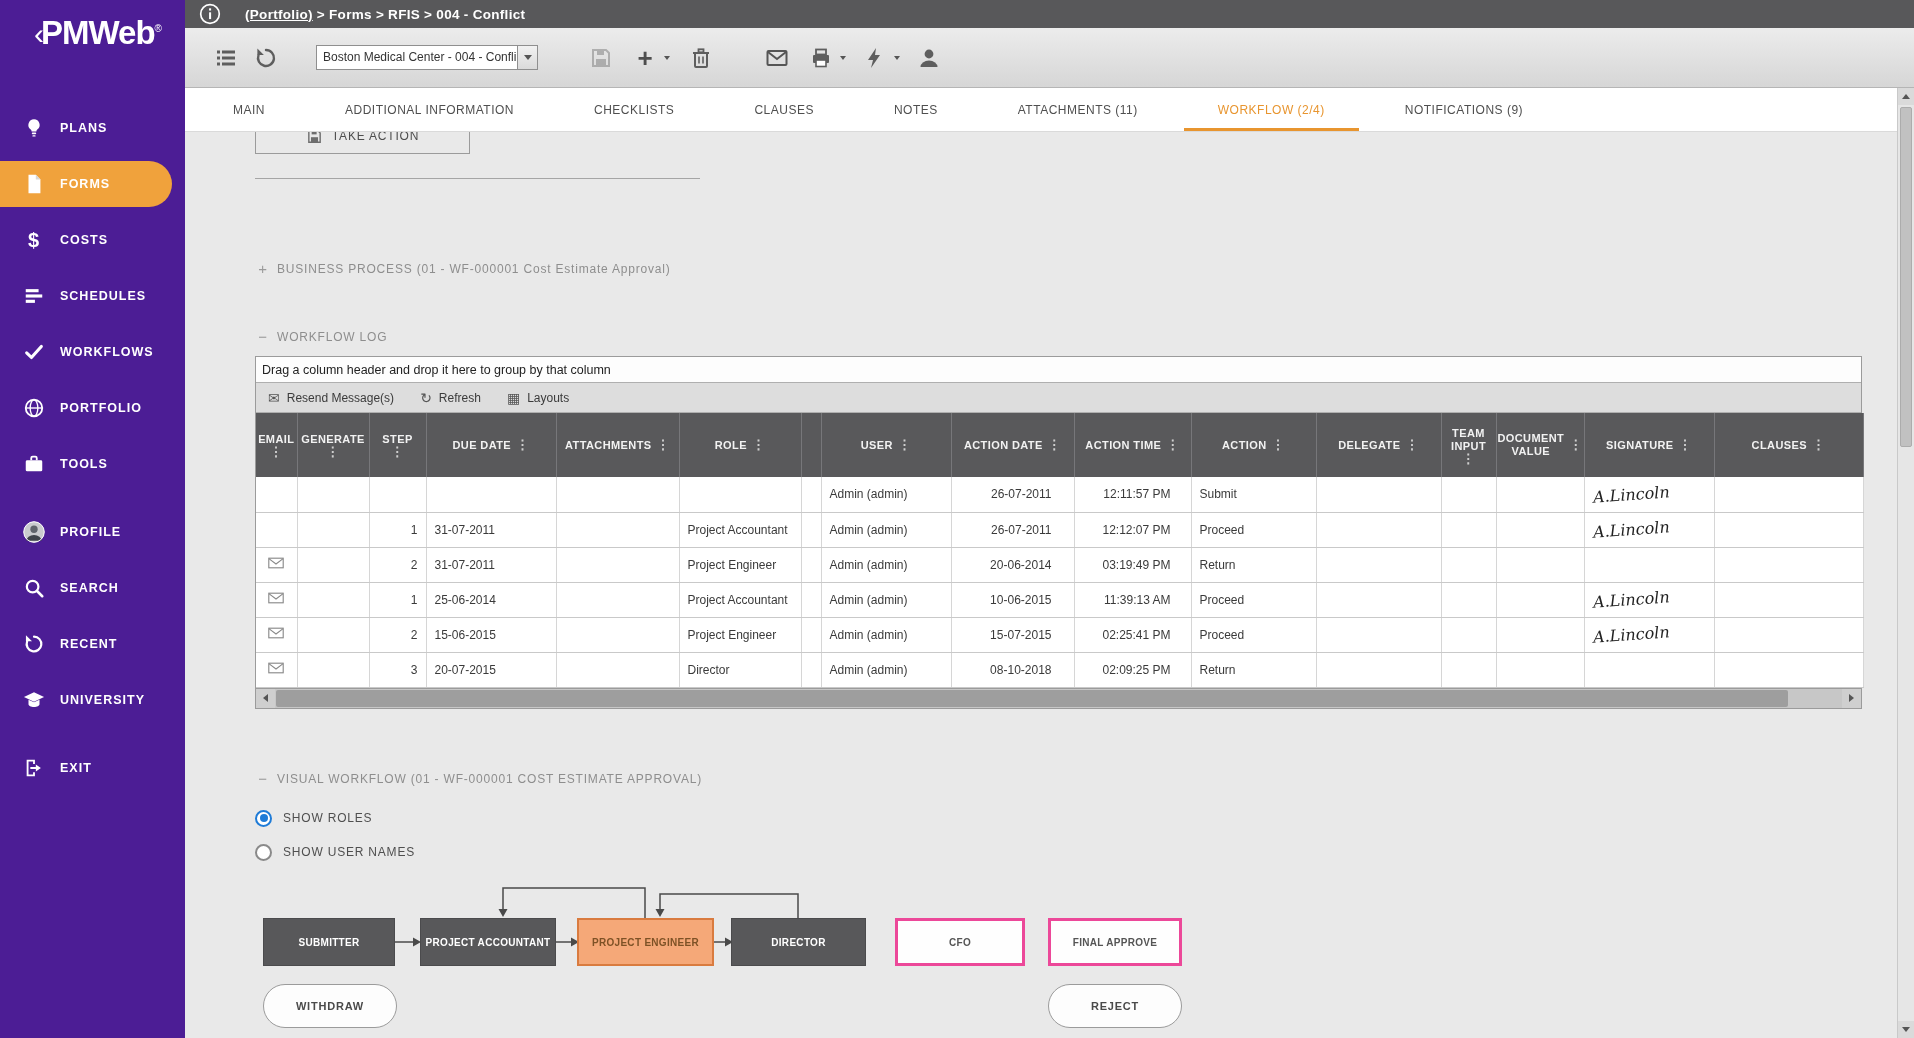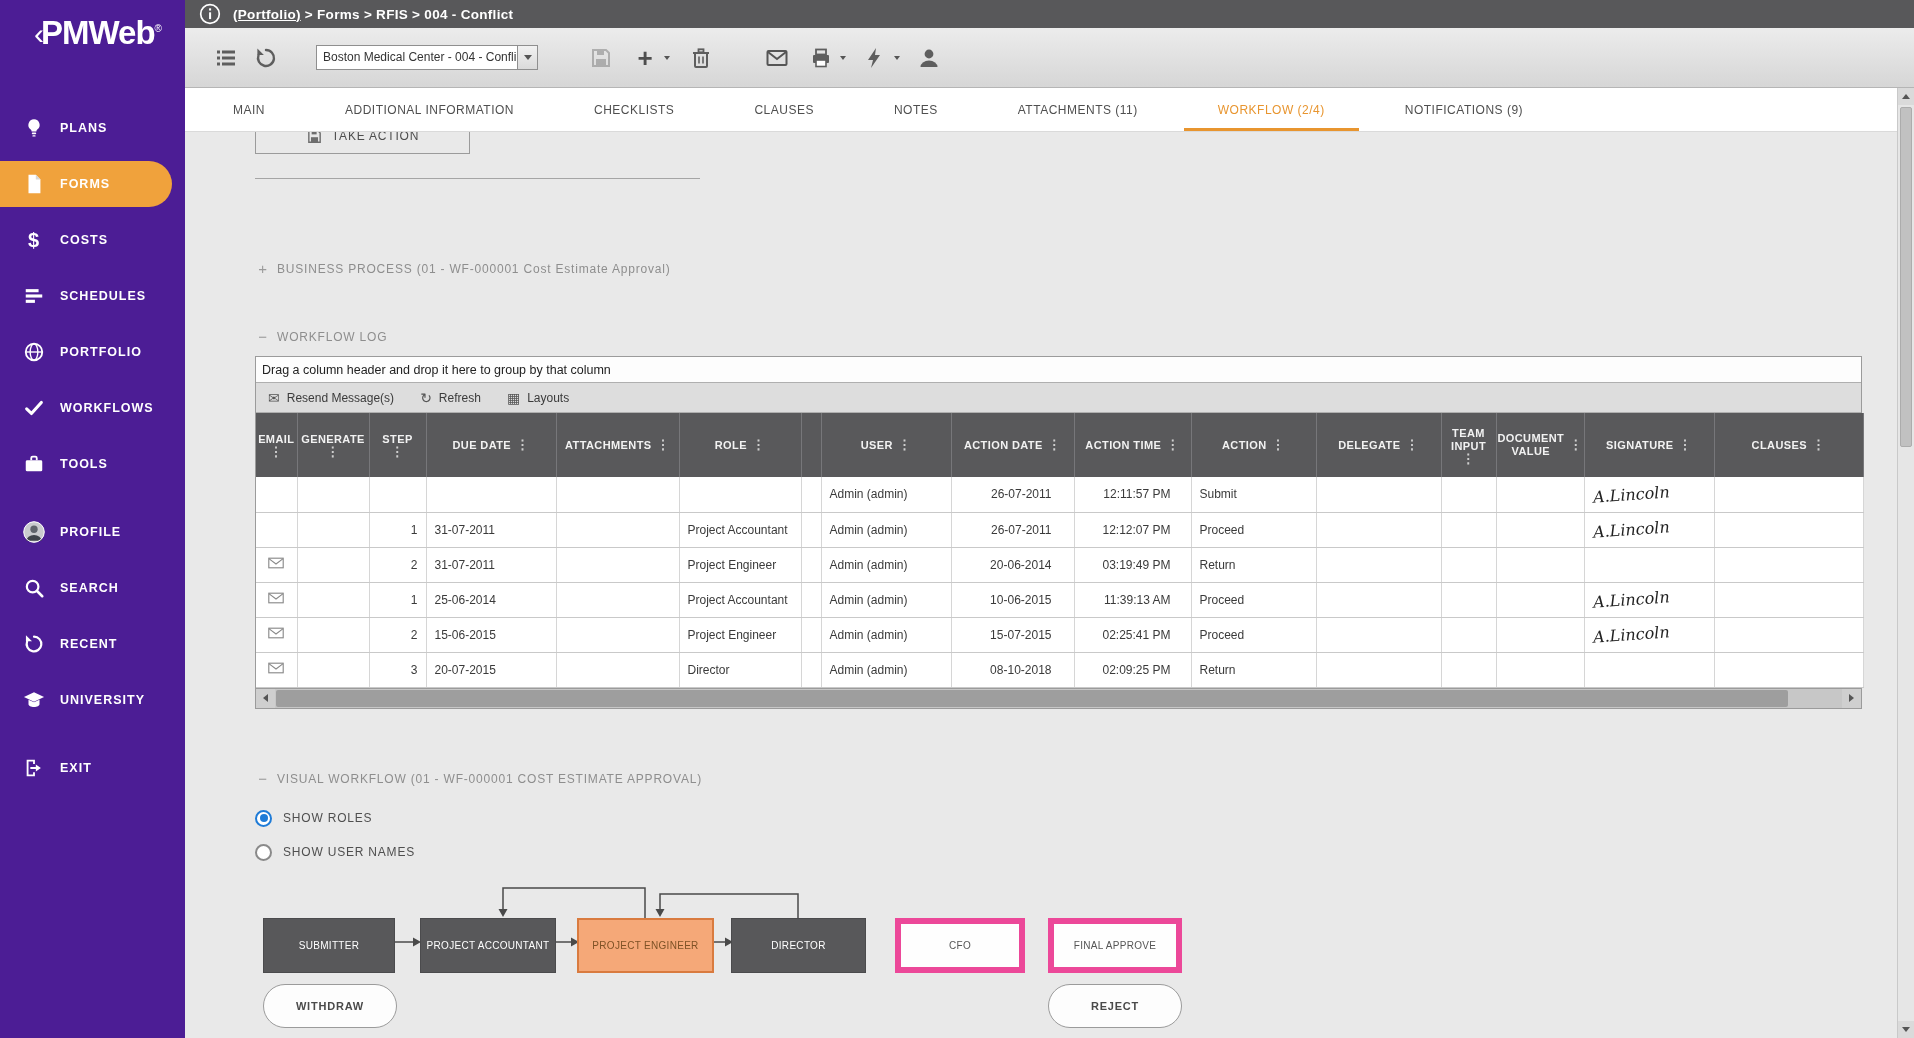--- a/index.html
+++ b/index.html
@@ -17,21 +17,21 @@
                font-size:12.5px; font-weight:bold; letter-spacing:1px; cursor:pointer; }
   .side-item .icon { width:24px; height:24px; display:flex; align-items:center; justify-content:center; flex:0 0 24px; }
   .side-item .icon svg { width:22px; height:22px; }
   .side-item .glyph { font-size:20px; font-weight:bold; color:#fff; }
   .side-item.active { background:#F0A23C; height:46px; margin:5px 0; width:172px; border-radius:0 26px 26px 0; }
   .side-gap { height:12px; }
 
   
   .main { position:absolute; left:185px; top:0; right:0; height:100%; }
   .topbar { position:absolute; top:0; left:0; right:0; height:28px; background:#58585A; display:flex; align-items:center;
-            padding-left:14px; gap:12px; color:#fff; }
+            padding-left:14px; gap:24px; color:#fff; }
   .topbar .crumb { font-size:13.5px; font-weight:bold; letter-spacing:.3px; }
   .topbar a { color:#fff; text-decoration:underline; cursor:pointer; }
   .info-badge svg { width:22px; height:22px; display:block; }
 
   .toolbar { position:absolute; top:28px; left:0; right:0; height:60px; background:linear-gradient(#ECECEC,#D6D6D6);
              border-bottom:1px solid #B5B5B5; display:flex; align-items:center; padding-left:26px; }
   .tbtn { display:flex; align-items:center; justify-content:center; width:30px; height:30px; cursor:pointer; }
   .tbtn svg { width:24px; height:24px; }
   .tbtn.disabled { opacity:.45; cursor:default; }
   .caret-btn { display:flex; align-items:center; margin-left:2px; padding:2px; cursor:pointer; }
@@ -93,25 +93,25 @@
   .radio-group { position:absolute; left:70px; top:672px; }
   .radio-row { display:flex; align-items:center; gap:11px; height:28px; margin-bottom:6px; cursor:pointer; }
   .radio { width:17px; height:17px; border-radius:50%; border:2px solid #8A8A8A; background:#fff; position:relative; flex:0 0 17px; }
   .radio.on { border-color:#1E7BD7; }
   .radio.on::after { content:""; position:absolute; inset:2.5px; border-radius:50%; background:#1E7BD7; }
   .radio-label { font-size:12px; color:#4F4F4F; letter-spacing:.8px; }
 
   
   .diagram { position:absolute; left:70px; top:748px; width:940px; height:92px; }
   .diagram svg.wires { position:absolute; inset:0; }
-  .node { position:absolute; top:38px; height:55px; display:flex; align-items:center; justify-content:center;
-          font-size:10px; font-weight:normal; letter-spacing:.3px; white-space:nowrap; cursor:pointer; }
+  .node { position:absolute; top:38px; height:48px; display:flex; align-items:center; justify-content:center;
+          font-size:10px; font-weight:bold; letter-spacing:.3px; white-space:nowrap; cursor:pointer; }
   .node.dark { background:#58585A; color:#fff; border:1px solid #4B4B4D; }
   .node.current { background:#F5A878; color:#7E5226; border:2px solid #D97B3F; }
-  .node.outline { background:#FEFEFE; color:#555; border:6px solid #ec4899; }
+  .node.outline { background:#FEFEFE; color:#555; border:3px solid #ec4899; }
 
   .pill-btn { position:absolute; top:852px; height:44px; width:134px; border:1px solid #9B9B9B; border-radius:22px;
               background:#FDFDFD; display:flex; align-items:center; justify-content:center; font-size:11px;
               font-weight:bold; letter-spacing:.8px; color:#4A4A4A; cursor:pointer; }
 
   
   .vscroll { position:absolute; right:0; top:88px; bottom:0; width:17px; background:#E6E6E6; border-left:1px solid #C9C9C9; }
   .vs-btn { position:absolute; left:0; right:0; height:17px; display:flex; align-items:center; justify-content:center;
             background:#DADADA; cursor:pointer; }
   .vs-btn.up { top:0; } .vs-btn.down { bottom:0; }
@@ -167,34 +167,34 @@
               <rect x="3" y="4.5" width="14" height="3.4" fill="#fff"></rect>
               <rect x="3" y="10.3" width="18" height="3.4" fill="#fff"></rect>
               <rect x="3" y="16.1" width="10" height="3.4" fill="#fff"></rect>
             </svg>
           </span>
           <span>SCHEDULES</span>
         </div>
         <div class="side-item">
           <span class="icon">
             <svg viewBox="0 0 24 24">
+              <path d="M4 13l5.2 5L20 6" stroke="#fff" stroke-width="3.4" fill="none" stroke-linecap="round" stroke-linejoin="round"></path>
+            </svg>
+          </span>
+          <span>WORKFLOWS</span>
+        </div>
+        <div class="side-item">
+          <span class="icon">
+            <svg viewBox="0 0 24 24">
               <circle cx="12" cy="12" r="9" fill="none" stroke="#fff" stroke-width="2"></circle>
               <ellipse cx="12" cy="12" rx="4.2" ry="9" fill="none" stroke="#fff" stroke-width="1.5"></ellipse>
               <line x1="3" y1="12" x2="21" y2="12" stroke="#fff" stroke-width="1.5"></line>
             </svg>
           </span>
           <span>PORTFOLIO</span>
-        </div>
-        <div class="side-item">
-          <span class="icon">
-            <svg viewBox="0 0 24 24">
-              <path d="M4 13l5.2 5L20 6" stroke="#fff" stroke-width="3.4" fill="none" stroke-linecap="round" stroke-linejoin="round"></path>
-            </svg>
-          </span>
-          <span>WORKFLOWS</span>
         </div>
         <div class="side-item">
           <span class="icon">
             <svg viewBox="0 0 24 24">
               <path d="M9 8V5.5A1.5 1.5 0 0 1 10.5 4h3A1.5 1.5 0 0 1 15 5.5V8" fill="none" stroke="#fff" stroke-width="2"></path>
               <rect x="3" y="8" width="18" height="12" rx="1.5" fill="#fff"></rect>
             </svg>
           </span>
           <span>TOOLS</span>
         </div>

